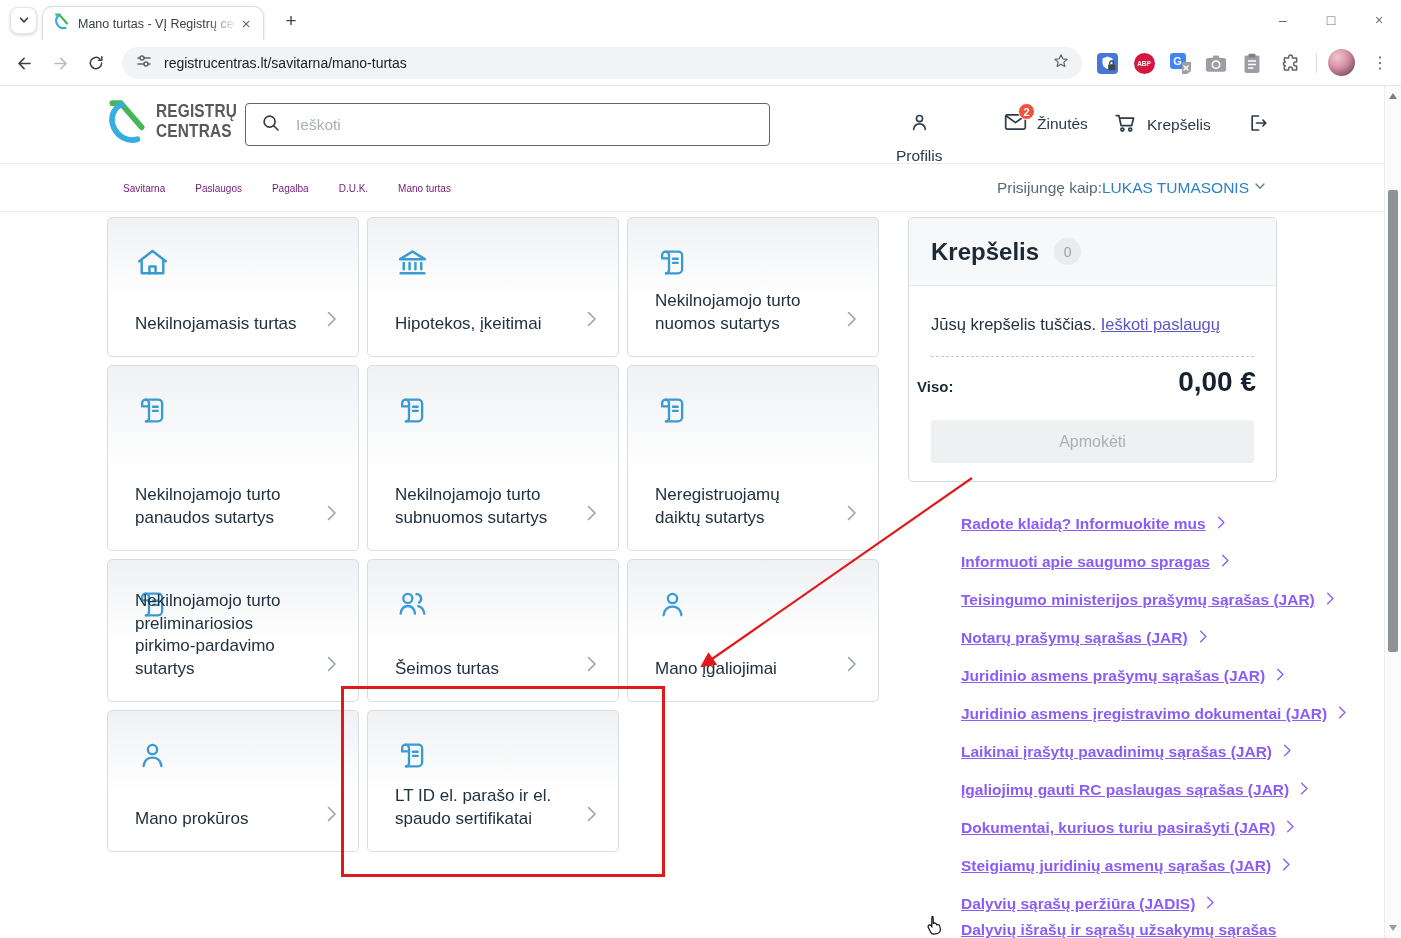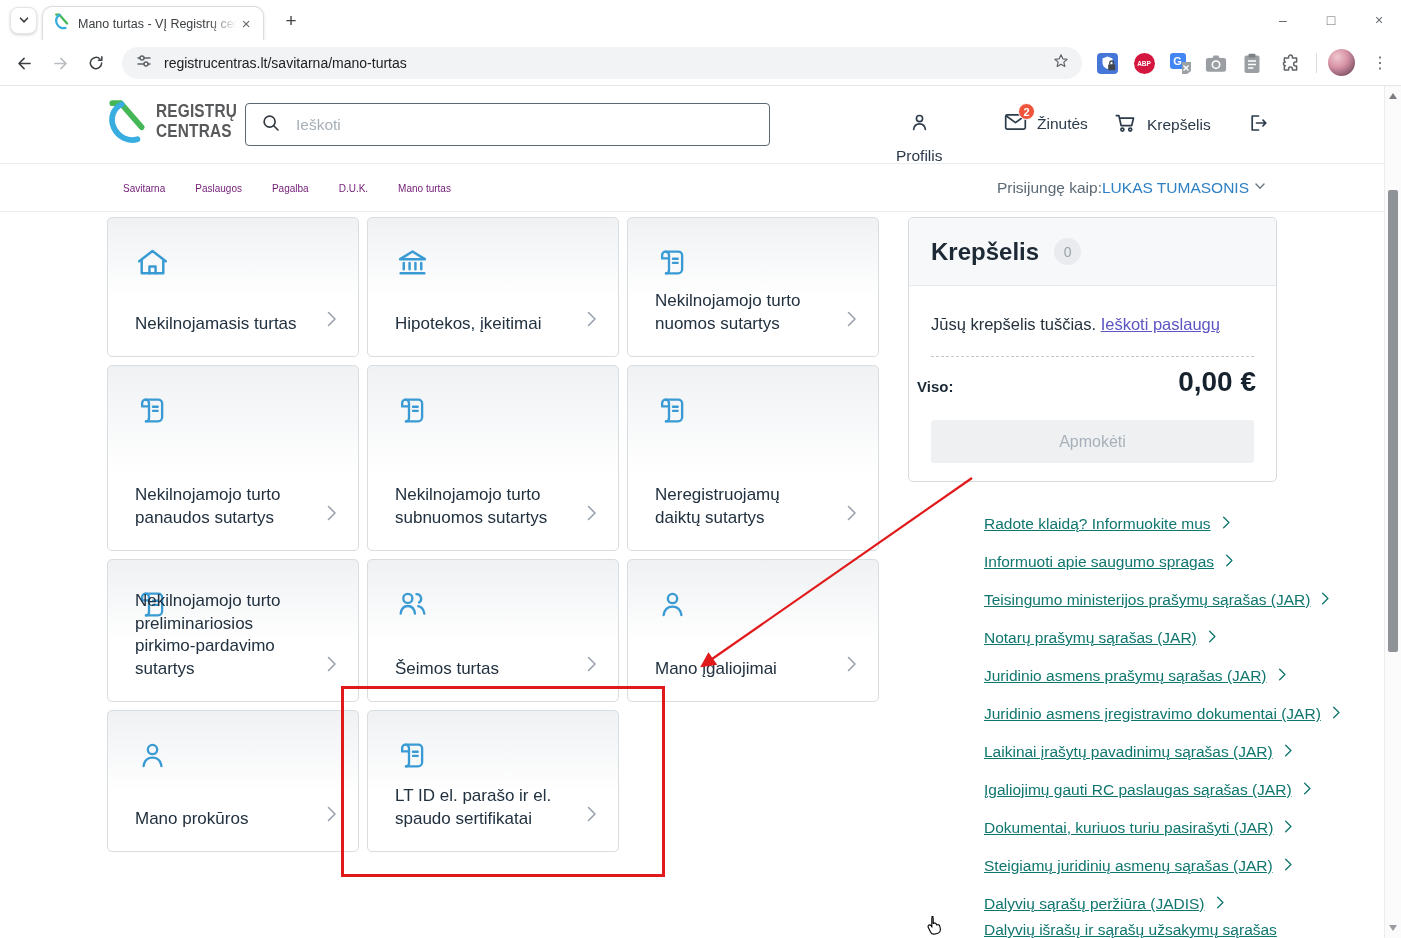--- a/index.html
+++ b/index.html
@@ -86,22 +86,22 @@
   .cart-empty { position:absolute; left:22px; top:97px; font-size:16.5px; color:#25313c; }
   .cart-empty a { color:#5d55c4; text-decoration:underline; }
   .cart-dash { position:absolute; left:22px; right:22px; top:138px; border-top:1px dashed #c3c9cf; }
   .cart-total-label { position:absolute; left:8px; top:160px; font-size:15px; font-weight:bold; color:#1d2a36; }
   .cart-total-value { position:absolute; right:20px; top:148px; font-size:28px; font-weight:bold; color:#16222e; }
   .pay-btn { position:absolute; left:22px; right:22px; bottom:18px; height:43px; background:#eef0f2;
              border:none; border-radius:3px; font-size:16px; font-weight:500; color:#a8b1ba;
              font-family:"Liberation Sans",sans-serif; }
 
   
-  .rc-link { position:absolute; left:984px; display:flex; align-items:center; gap:11px; white-space:nowrap;
-             color:#0f766e; font-size:15.5px; }
+  .rc-link { position:absolute; left:961px; display:flex; align-items:center; gap:11px; white-space:nowrap;
+             color:#8b5cf6; font-size:15.5px;font-weight:bold; }
   .rc-link svg { width:9px; height:13px; flex:none; }
   .rc-link.hovered { text-decoration:underline; }
 
   
   .anno-rect { position:absolute; left:341px; top:686px; width:324px; height:191px;
                border:3px solid #e01a1a; pointer-events:none; }
   .anno-arrow { position:absolute; left:0; top:0; width:1401px; height:938px; pointer-events:none; }
   .cursor-hand { position:absolute; left:926px; top:915px; pointer-events:none; }
 
   

